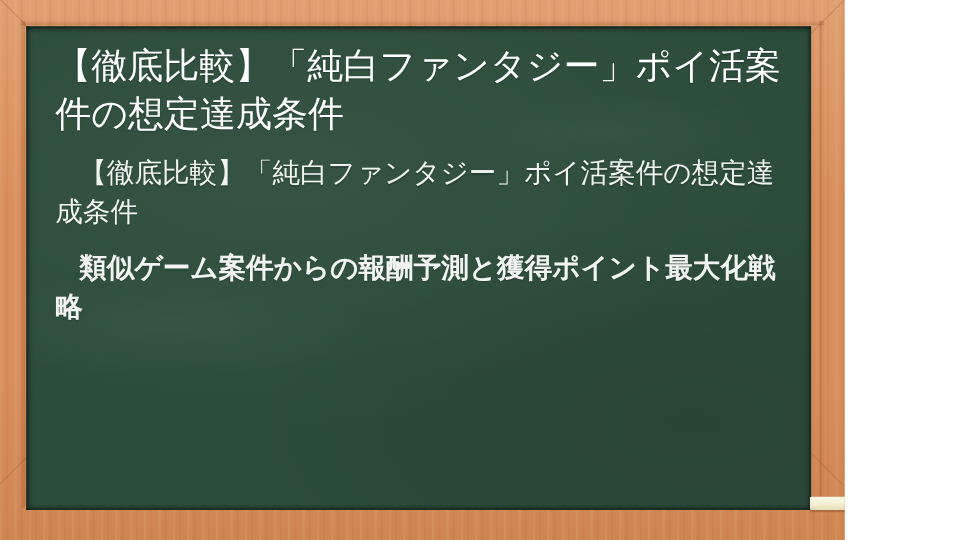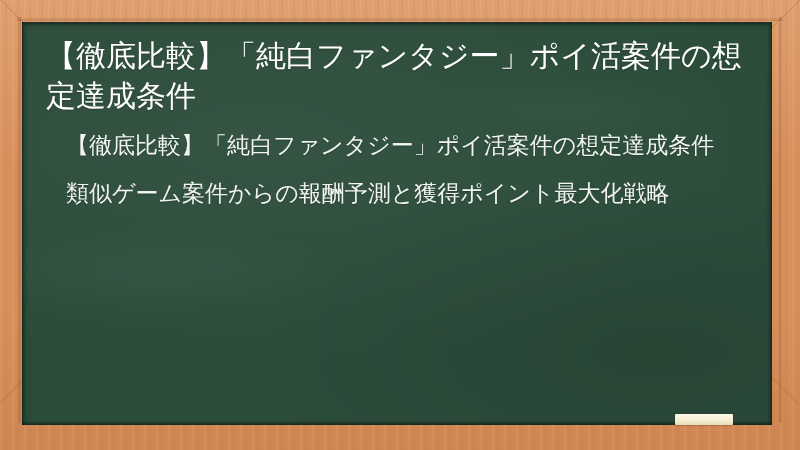--- a/index.html
+++ b/index.html
@@ -10,21 +10,21 @@
   body {
     width: 800px;
     height: 450px;
     overflow: hidden;
     font-family: "DejaVu Sans", "Liberation Sans", sans-serif;
   }
 
   
   #chalkboard-scene {
     position: relative;
-    width: 800px;
+    width: 704px;
     height: 450px;
     box-sizing: border-box;
     background:
       repeating-linear-gradient(
         90deg,
         rgba(255,255,255,0.055) 0px,
         rgba(255,255,255,0.055) 2px,
         rgba(0,0,0,0.00)  2px,
         rgba(0,0,0,0.00)  5px,
         rgba(120,60,20,0.06) 5px,
@@ -117,21 +117,21 @@
     padding: 0;
   }
   .toc-item {
     color: #f2f4f1;
     font-size: 23px;
     line-height: 1.38;
     margin: 0 0 16px 0;
     text-indent: 20px;
     text-shadow: 0 1px 1px rgba(0,0,0,0.20);
   }
-  .toc-item:last-child { margin-bottom: 0; }
+  .toc-item:last-child { margin-bottom: 0; font-weight: bold; }
 
   
   #chalk-stick {
     position: absolute;
     left: 675px;
     top: 414px;
     width: 58px;
     height: 11px;
     background: linear-gradient(180deg, #fdf9e6 0%, #f5eed2 55%, #e6dcb8 100%);
     border-radius: 1px;

